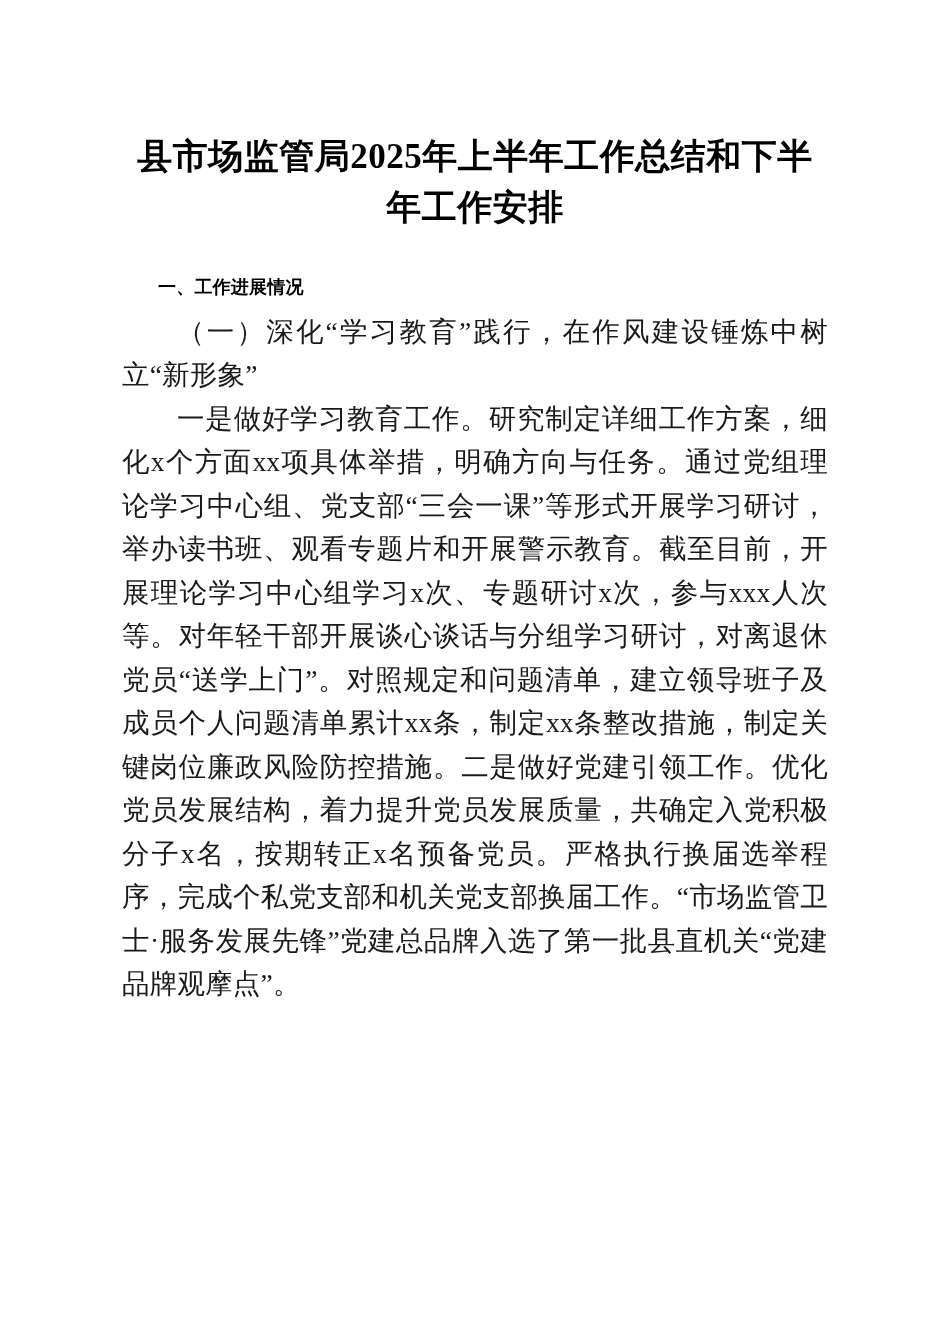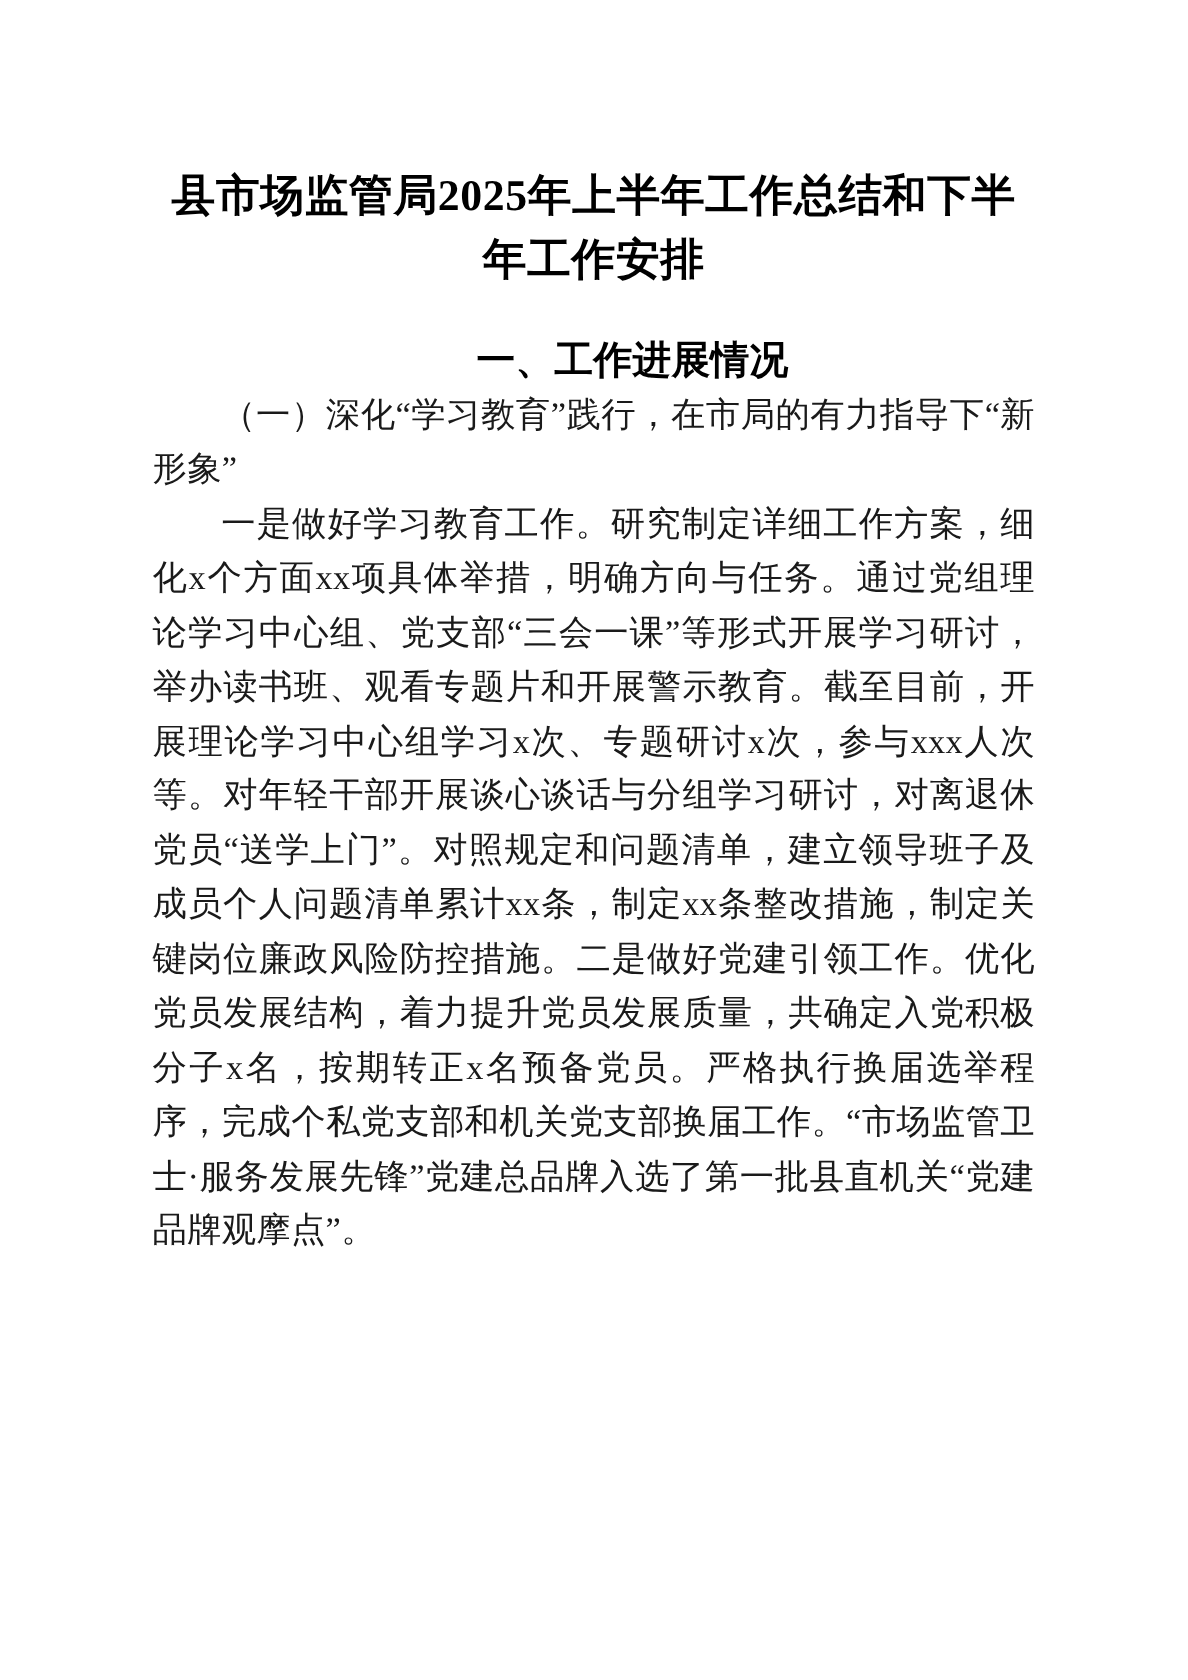--- a/index.html
+++ b/index.html
@@ -57,26 +57,26 @@
     text-align-last: left;
     text-indent: 2em;
     word-break: break-all;
     letter-spacing: 0.2px;
   }
 
   
   p.heading-1 {
     margin: 0;
     font-family: "Liberation Sans", "DejaVu Sans", sans-serif;
-    font-size: 31px;
+    font-size: 18px;
     font-weight: bold;
     line-height: 43.5px;
     color: #000000;
     text-indent: 2em;
-    text-align: center;
+    text-align: left;
     word-break: break-all;
     letter-spacing: 0.2px;
   }
 
   
   p.heading-2 {
     margin: 0;
     font-family: "Liberation Serif", "DejaVu Serif", serif;
     font-size: 27.5px;
     line-height: 43.5px;
@@ -94,19 +94,19 @@
 <div class="page">
   <div class="content">
 
     <h1 class="doc-title">县市场监管局2025年上半年工作总结和下半年工作安排</h1>
 
     <div class="body-block">
 
 
       <p class="heading-1">一、工作进展情况</p>
 
-      <p class="heading-2">（一）深化“学习教育”践行，在市局的有力指导下“新形象”</p>
+      <p class="heading-2">（一）深化“学习教育”践行，在作风建设锤炼中树立“新形象”</p>
 
       <p class="para">一是做好学习教育工作。研究制定详细工作方案，细化x个方面xx项具体举措，明确方向与任务。通过党组理论学习中心组、党支部“三会一课”等形式开展学习研讨，举办读书班、观看专题片和开展警示教育。截至目前，开展理论学习中心组学习x次、专题研讨x次，参与xxx人次等。对年轻干部开展谈心谈话与分组学习研讨，对离退休党员“送学上门”。对照规定和问题清单，建立领导班子及成员个人问题清单累计xx条，制定xx条整改措施，制定关键岗位廉政风险防控措施。二是做好党建引领工作。优化党员发展结构，着力提升党员发展质量，共确定入党积极分子x名，按期转正x名预备党员。严格执行换届选举程序，完成个私党支部和机关党支部换届工作。“市场监管卫士·服务发展先锋”党建总品牌入选了第一批县直机关“党建品牌观摩点”。</p>
 
     </div>
   </div>
 </div>
 
 </body></html>

